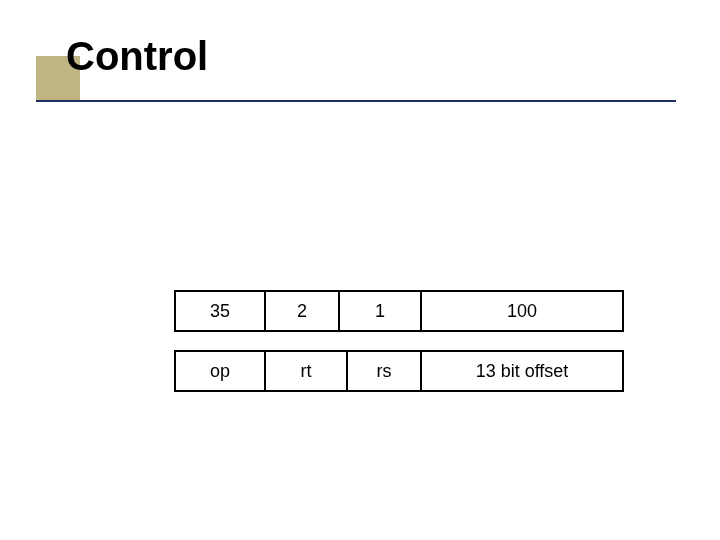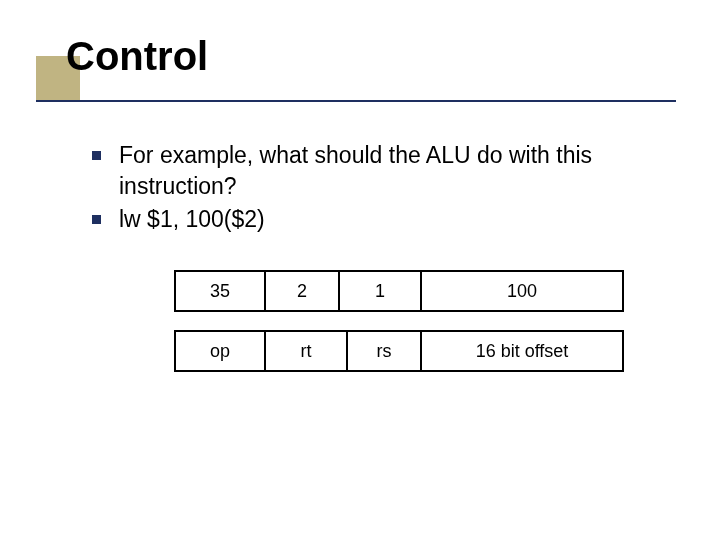--- a/index.html
+++ b/index.html
@@ -66,21 +66,21 @@
     margin-right: 18px;
     flex: 0 0 auto;
   }
   .bullet-text {
     font-size: 23px;
     line-height: 1.35;
   }
   .tables {
     position: absolute;
     left: 174px;
-    top: 270px;
+    top: 290px;
     width: 450px;
   }
   .tblrow {
     display: flex;
     border: 2px solid #000;
     margin-bottom: 18px;
     height: 38px;
     background: #fff;
   }
   .cell {
@@ -100,39 +100,29 @@
 <body>
 
 <div class="slide">
 
   <div class="title-block">
     <div class="title-accent"></div>
     <div class="title-text">Control</div>
   </div>
   <div class="title-rule"></div>
 
-  <div class="body">
-    <div class="bullet-row">
-      <div class="bullet"></div>
-      <div class="bullet-text">For example,  what should the ALU do with this instruction?</div>
-    </div>
-    <div class="bullet-row">
-      <div class="bullet"></div>
-      <div class="bullet-text">lw $1, 100($2)</div>
-    </div>
-  </div>
 
   <div class="tables">
     <div class="tblrow">
       <div class="cell c1">35</div>
       <div class="cell c2">2</div>
       <div class="cell c3">1</div>
       <div class="cell c4">100</div>
     </div>
     <div class="tblrow">
       <div class="cell c1">op</div>
       <div class="cell c3">rt</div>
       <div class="cell c2">rs</div>
-      <div class="cell c4">16 bit offset</div>
+      <div class="cell c4">13 bit offset</div>
     </div>
   </div>
 
 </div>
 
 </body></html>

